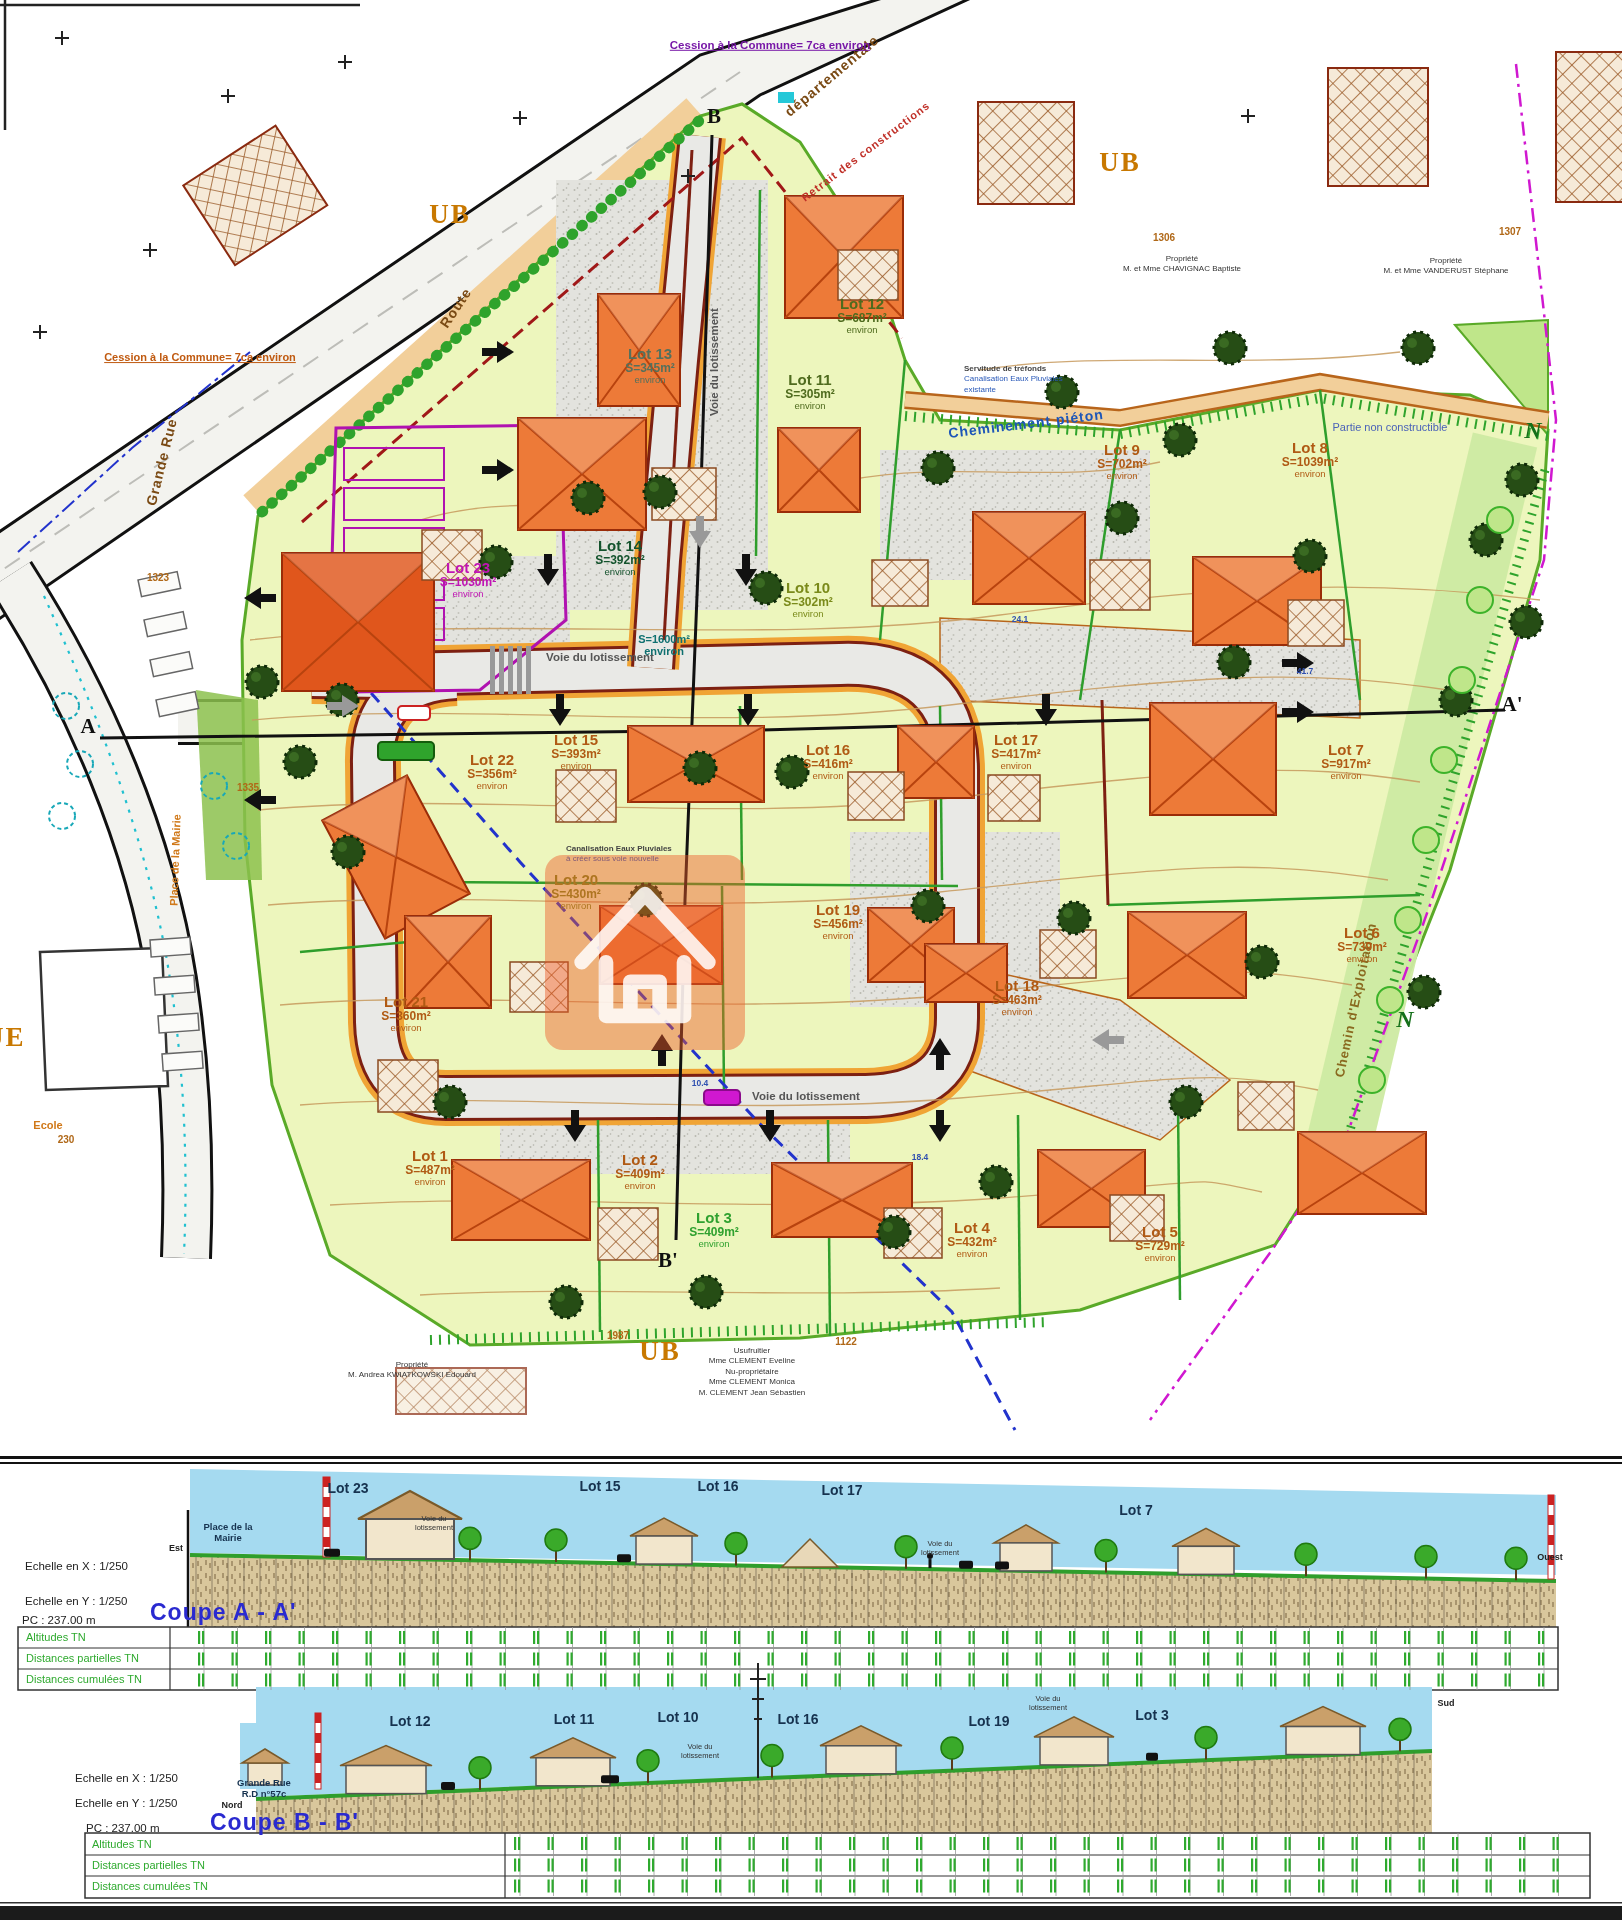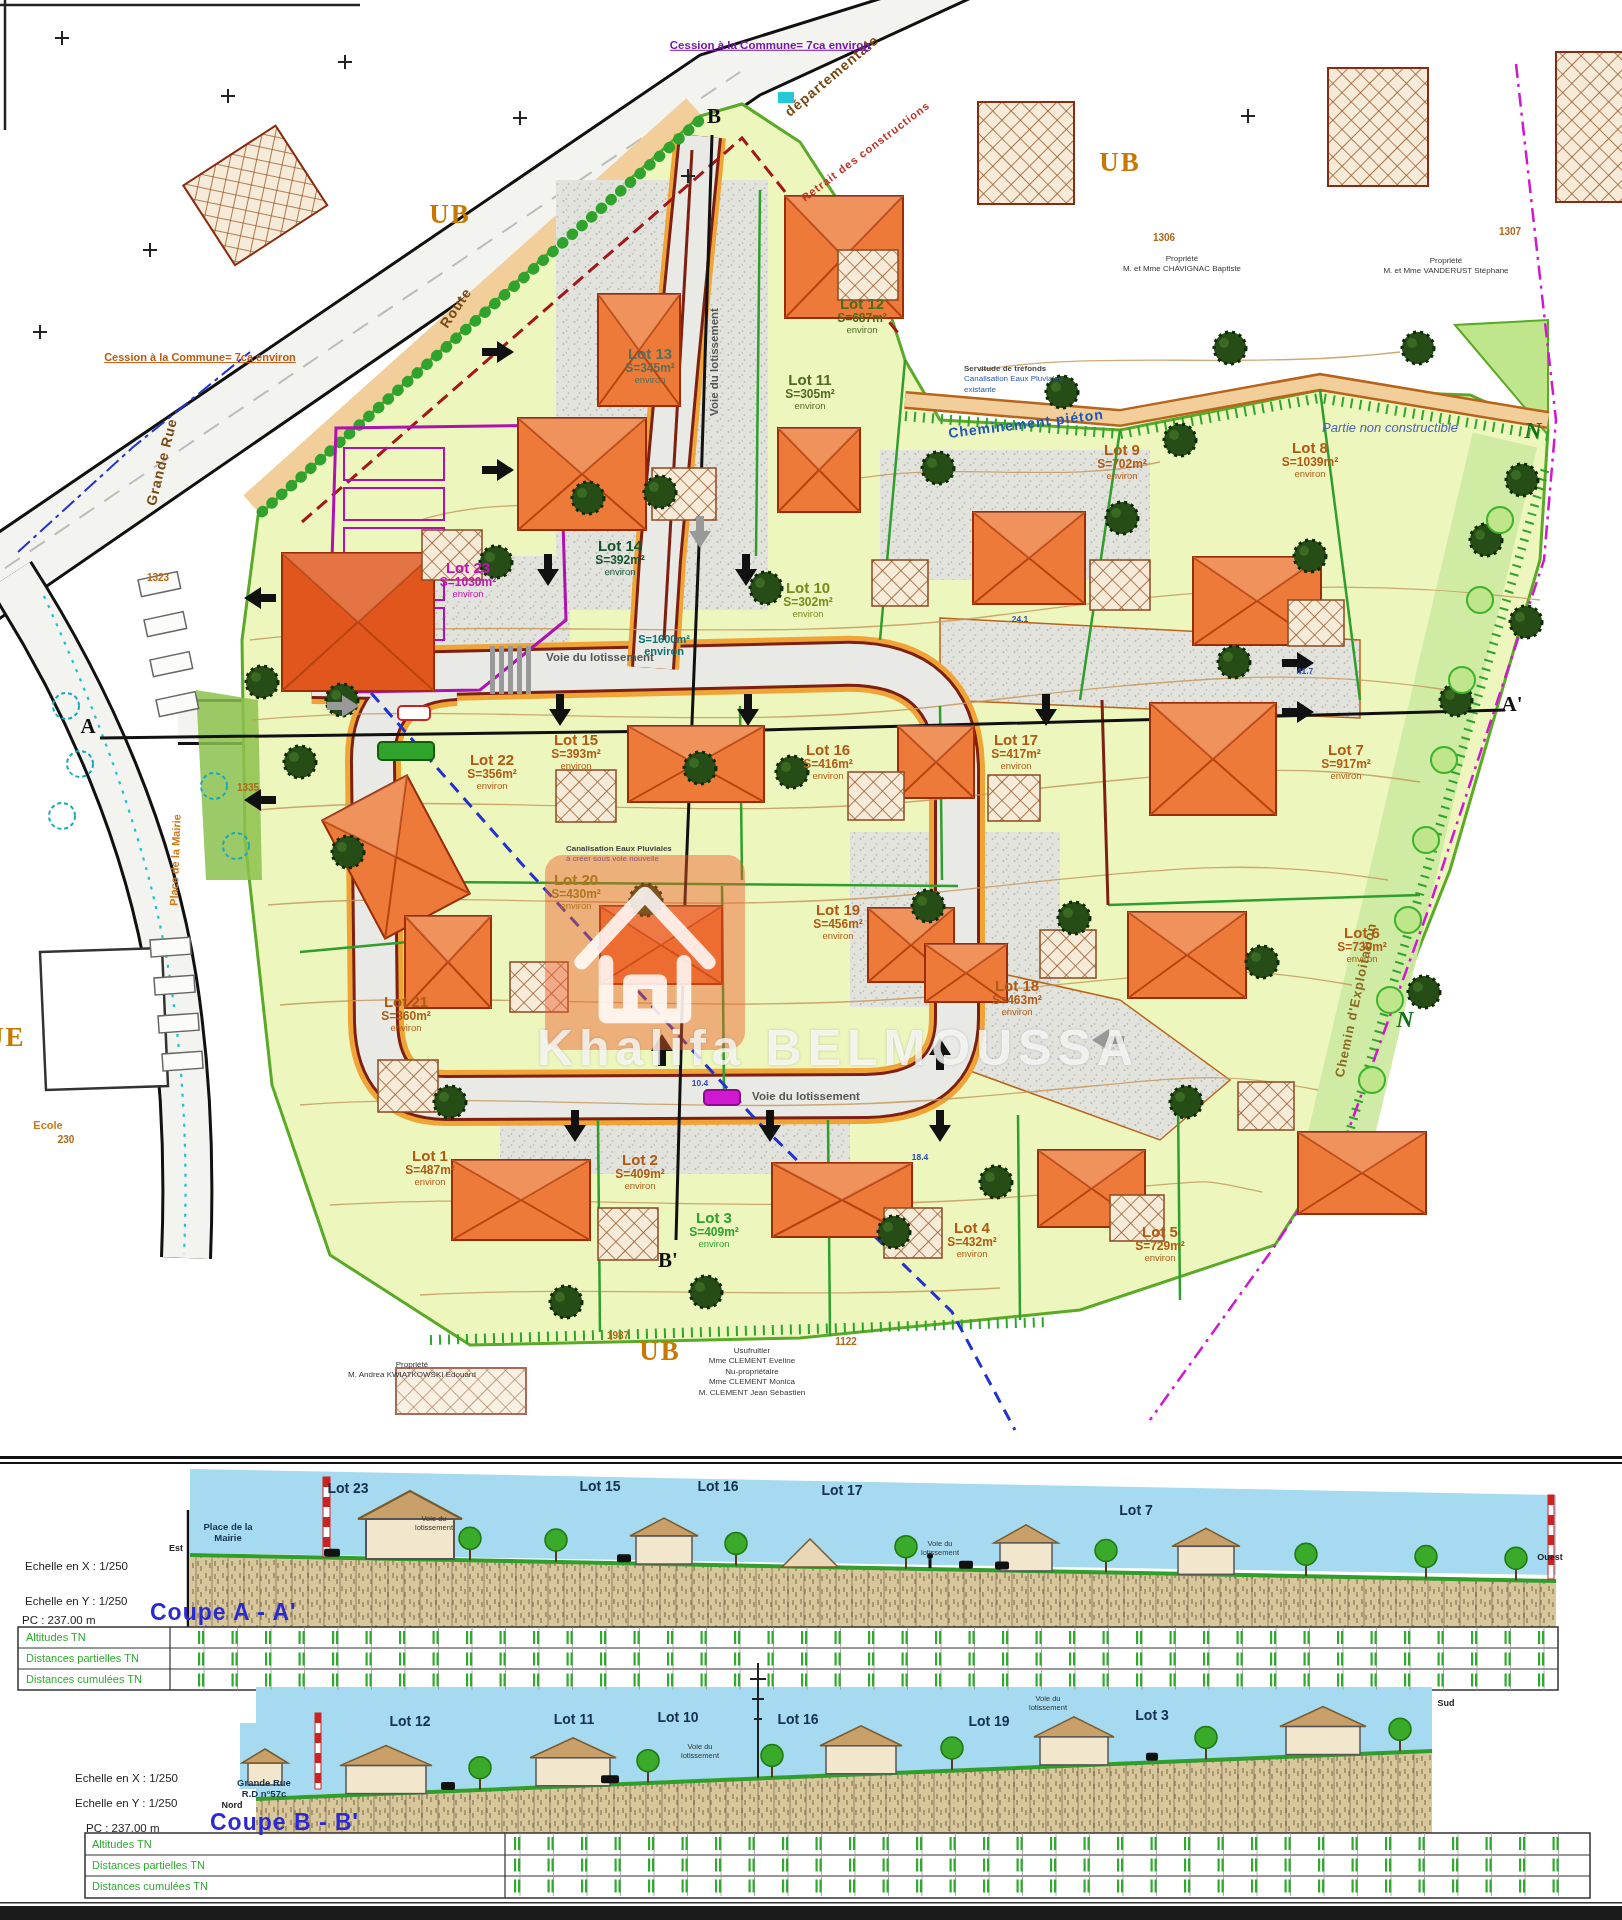--- a/index.html
+++ b/index.html
@@ -14,21 +14,21 @@
   .zone{font-family:"Liberation Serif",serif;font-weight:bold;font-size:27px;color:#c87800;letter-spacing:2px;}
   .zone-n{font-family:"Liberation Serif",serif;font-weight:bold;font-style:italic;font-size:24px;color:#15701a;}
   .street{font-size:14px;font-weight:bold;color:#7a4a14;letter-spacing:1px;}
   .street-b{font-size:14px;font-weight:bold;color:#1d56b8;letter-spacing:1px;}
   .street-o{font-size:11px;font-weight:bold;color:#d07818;}
   .street-o2{font-size:13px;font-weight:bold;color:#8a6a20;letter-spacing:1px;}
   .street-r{font-size:11px;font-weight:bold;color:#c03028;letter-spacing:1px;}
   .voie{font-size:11.5px;font-weight:bold;color:#555;}
   .cession-p{font-size:11.5px;font-weight:bold;color:#7818a8;text-decoration:underline;}
   .cession-o{font-size:11px;font-weight:bold;color:#c05a10;text-decoration:underline;}
-  .tiny-b{font-size:13px;color:#4a62b8;font-style:italic;}
+  .tiny-b{font-size:11px;color:#4a62b8;}
   .anno{font-size:8px;color:#2858b8;text-align:left;line-height:1.3;}
   .anno div:first-child{color:#444;font-weight:bold;margin-top:44px;}
   .voie-s{font-size:11px;font-weight:bold;color:#0f7070;text-align:center;}
   .dim{font-size:8.5px;font-weight:bold;color:#3050b0;}
   .parcel{font-size:10px;font-weight:bold;color:#b06818;}
   .marker{font-size:21px;font-weight:bold;color:#101010;font-family:"Liberation Serif",serif;}
   .lot .n{font-size:15px;font-weight:bold;}
   .lot .a{font-size:12px;font-weight:bold;}
   .lot .e{font-size:9.5px;}
   .owner{font-size:8px;color:#333;line-height:1.3;}
@@ -1472,15 +1472,14 @@
       <div class="lbl sec-lot" style="left: 1152px; top: 1716px;">Lot 3</div>
       <div class="lbl compass" style="left: 1446px; top: 1704px;">Sud</div>
     </div>
 
   <div id="wm">
     <div class="wm-logo">
       <svg viewBox="0 0 40 40" width="200" height="195">
         <path d="M7 22 L20 8 L33 22 M12 22 V33 H28 V22 M17 33 V26 H23 V33" stroke="rgba(255,255,255,.85)" stroke-width="3" fill="none" stroke-linecap="round" stroke-linejoin="round"></path>
       </svg>
     </div>
-    <div class="wm-agent">Khalifa BELMOUSSA</div>
   </div>
 </div>
 
 </body></html>

